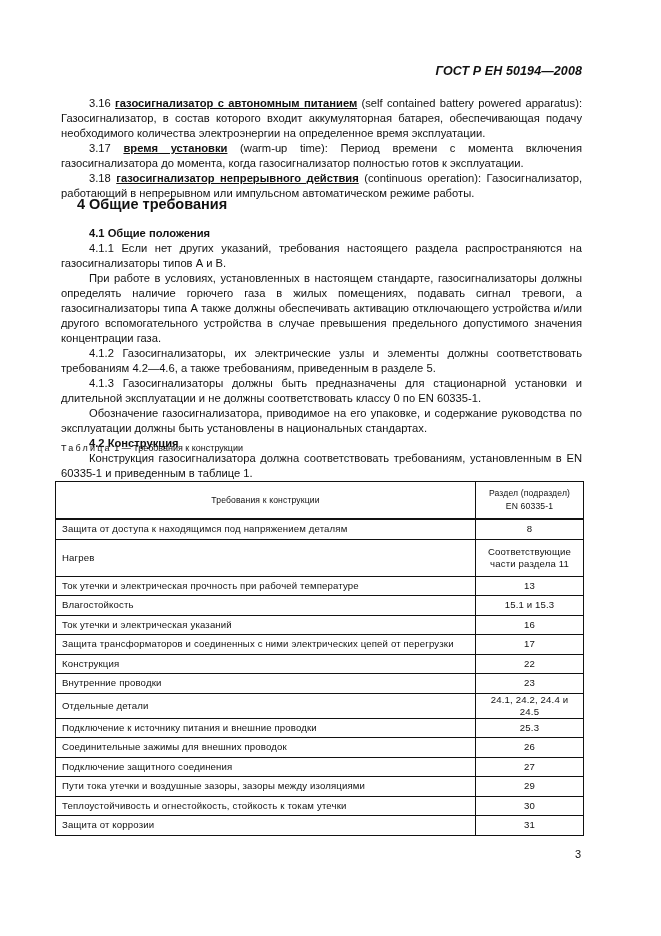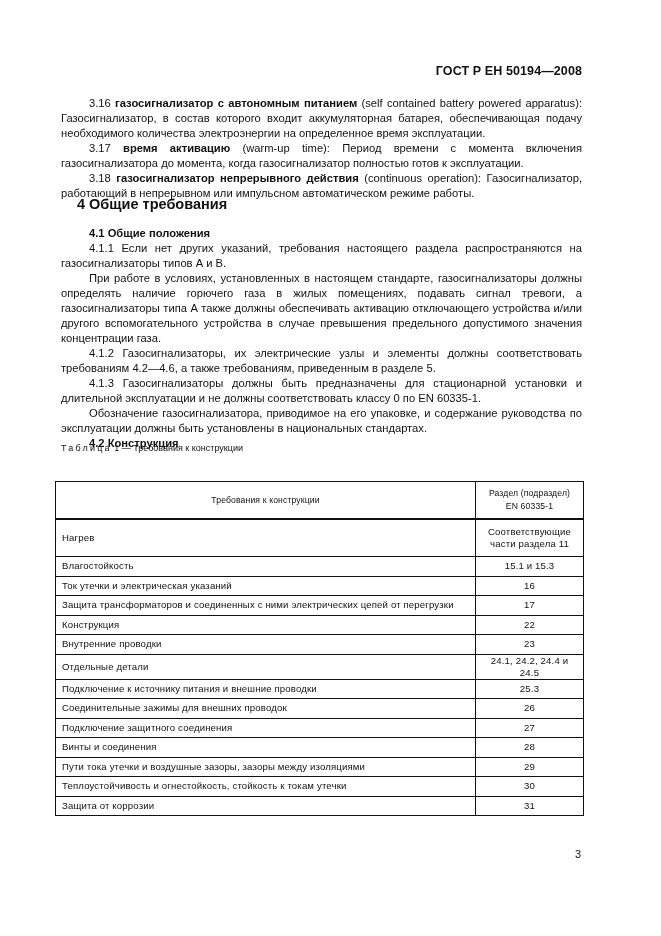--- a/index.html
+++ b/index.html
@@ -15,34 +15,35 @@
       font-family: "Liberation Sans", sans-serif;
       color: #111111;
     }
     .page-header {
       position: absolute;
       top: 64px;
       right: 79px;
       font-size: 12.5px;
       font-weight: bold;
       letter-spacing: 0.1px;
+      font-style: italic;
     }
     .body-text {
       position: absolute;
       left: 61px;
       width: 521px;
       font-size: 11.2px;
       line-height: 15px;
     }
     .body-text p {
       margin: 0;
       text-indent: 28px;
       text-align: justify;
     }
-    .b { font-weight: bold; }
+    .b { font-weight: bold; text-decoration: underline; }
     .section-title {
       position: absolute;
       left: 77px;
       top: 196px;
       font-size: 14.5px;
       font-weight: bold;
     }
     .sub-title {
       font-weight: bold;
     }
@@ -98,21 +99,21 @@
 
 <div class="body-text" style="top:96px;">
   <p>
     <span>3.16</span>
     <span class="b">газосигнализатор с автономным питанием</span>
     <span>(self contained battery powered apparatus):</span>
     <span>Газосигнализатор, в состав которого входит аккумуляторная батарея, обеспечивающая подачу необходимого количества электроэнергии на определенное время эксплуатации.</span>
   </p>
   <p>
     <span>3.17</span>
-    <span class="b">время активацию</span>
+    <span class="b">время установки</span>
     <span>(warm-up time):</span>
     <span>Период времени с момента включения газосигнализатора до момента, когда газосигнализатор полностью готов к эксплуатации.</span>
   </p>
   <p>
     <span>3.18</span>
     <span class="b">газосигнализатор непрерывного действия</span>
     <span>(continuous operation):</span>
     <span>Газосигнализатор, работающий в непрерывном или импульсном автоматическом режиме работы.</span>
   </p>
 </div>
@@ -120,43 +121,52 @@
 <div class="section-title">4  Общие требования</div>
 
 <div class="body-text" style="top:226px;">
   <p class="sub-title">4.1  Общие положения</p>
   <p>4.1.1  Если нет других указаний, требования настоящего раздела распространяются на газосигнализаторы типов А и В.</p>
   <p>При работе в условиях, установленных в настоящем стандарте, газосигнализаторы должны определять наличие горючего газа в жилых помещениях, подавать сигнал тревоги, а газосигнализаторы типа А также должны обеспечивать активацию отключающего устройства и/или другого вспомогательного устройства в случае превышения предельного допустимого значения концентрации газа.</p>
   <p>4.1.2  Газосигнализаторы, их электрические узлы и элементы должны соответствовать требованиям 4.2—4.6, а также требованиям, приведенным в разделе 5.</p>
   <p>4.1.3  Газосигнализаторы должны быть предназначены для стационарной установки и длительной эксплуатации и не должны соответствовать классу 0 по EN 60335-1.</p>
   <p>Обозначение газосигнализатора, приводимое на его упаковке, и содержание руководства по эксплуатации должны быть установлены в национальных стандартах.</p>
   <p class="sub-title">4.2  Конструкция</p>
+  <p>Конструкция газосигнализатора должна соответствовать требованиям, установленным в EN 60335-1 и приведенным в таблице 1.</p>
 </div>
 
 <div class="table-caption">
   <span class="spaced">Таблица</span>
   <span>1 — Требования к конструкции</span>
 </div>
 
 <table class="req">
   <thead>
     <tr>
       <th>Требования к конструкции</th>
       <th style="width:95px;">
         <div>Раздел (подраздел)</div>
         <div>EN 60335-1</div>
       </th>
     </tr>
   </thead>
   <tbody id="table-body">
       <tr>
+        <td>Защита от доступа к находящимся под напряжением деталям</td>
+        <td class="sec">8</td>
+      </tr>
+      <tr>
         <td class="tall">Нагрев</td>
         <td class="sec tall">Соответствующие части раздела 11</td>
       </tr>
       <tr>
+        <td>Ток утечки и электрическая прочность при рабочей температуре</td>
+        <td class="sec">13</td>
+      </tr>
+      <tr>
         <td>Влагостойкость</td>
         <td class="sec">15.1 и 15.3</td>
       </tr>
       <tr>
         <td>Ток утечки и электрическая указаний</td>
         <td class="sec">16</td>
       </tr>
       <tr>
         <td>Защита трансформаторов и соединенных с ними электрических цепей от перегрузки</td>
         <td class="sec">17</td>
@@ -179,24 +189,20 @@
       </tr>
       <tr>
         <td>Соединительные зажимы для внешних проводок</td>
         <td class="sec">26</td>
       </tr>
       <tr>
         <td>Подключение защитного соединения</td>
         <td class="sec">27</td>
       </tr>
       <tr>
-        <td>Винты и соединения</td>
-        <td class="sec">28</td>
-      </tr>
-      <tr>
         <td>Пути тока утечки и воздушные зазоры, зазоры между изоляциями</td>
         <td class="sec">29</td>
       </tr>
       <tr>
         <td>Теплоустойчивость и огнестойкость, стойкость к токам утечки</td>
         <td class="sec">30</td>
       </tr>
       <tr>
         <td>Защита от коррозии</td>
         <td class="sec">31</td>

